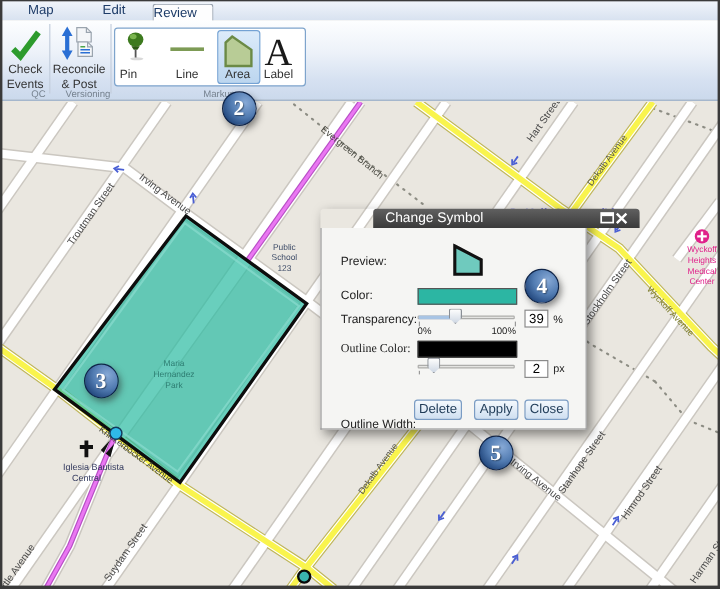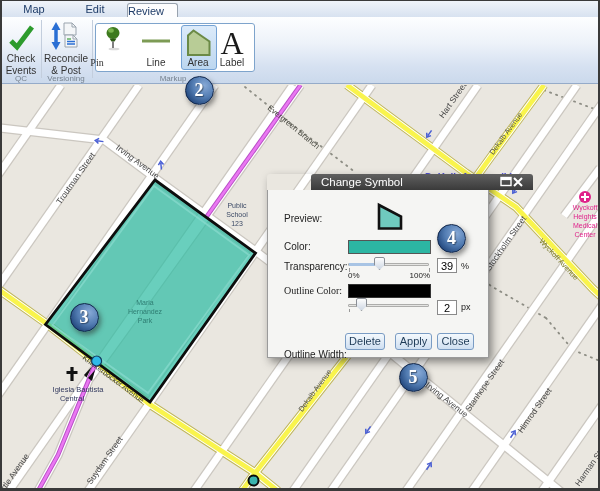--- a/index.html
+++ b/index.html
@@ -7,21 +7,21 @@
 body { font-family:"Liberation Sans", sans-serif; position:relative; background:#eae7e0; }
 #tabbar { position:absolute; left:0; top:0; width:600px; height:17px;
   background:linear-gradient(#f0f4fa,#d8e2f0); border-top:1px solid #5c6670; }
 .tab { position:absolute; top:3px; height:14px; font-size:11px; color:#1e3c68; text-align:center; }
 #tab-active { position:absolute; left:127px; top:3px; width:51px; height:15px;
   background:#fdfdfe; border:1px solid #98a2ae; border-bottom:none; border-radius:3px 3px 0 0;
   font-size:11px; color:#1e3c68; text-align:left; line-height:15px; }
 #ribbon { position:absolute; left:0; top:17px; width:600px; height:67px;
   background:linear-gradient(#fdfeff 0%, #edf2f9 40%, #d6e1f1 75%, #cbd9ec 100%); border-bottom:1px solid #95abc9; }
 .rtxt { position:absolute; font-size:10px; color:#333; text-align:center; line-height:12px; }
-.glabel { position:absolute; font-size:8px; color:#76828f; text-align:center; top:57px; }
+.glabel { position:absolute; font-size:8px; color:#76828f; text-align:right; top:57px; }
 .gsep { position:absolute; top:3px; width:1px; height:58px; background:#c3cedd; }
 #markup-panel { position:absolute; left:95px; top:6px; width:160px; height:49px;
   background:#fff; border:1px solid #7ea4cc; border-radius:3px; }
 #area-sel { position:absolute; left:85px; top:1px; width:36px; height:45px;
   background:linear-gradient(#dcebfa,#bcd6ef); border:1px solid #74a2d4; border-radius:3px; }
 .badge { position:absolute; z-index:30; width:29px; height:29px; border-radius:50%;
   background:radial-gradient(circle at 68% 32%, #87a9d6 0%, #527cb2 45%, #1b3f75 85%, #132e58 100%);
   border:1px solid #0f2448; box-shadow:2px 3px 5px rgba(40,40,40,0.5);
   color:#fff; font-family:"Liberation Serif", serif; font-weight:bold; font-size:18px;
   text-align:center; line-height:27px; text-shadow:1px 1px 1px rgba(0,0,0,0.4); }
@@ -79,21 +79,21 @@
     </g>
     <rect x="142" y="22.5" width="28" height="3" fill="#7d9b55"></rect>
     <path d="M188 38 L188 18.5 L193.5 13.5 L209.5 24.5 L209.5 38 Z" fill="#b8cc96" stroke="#6b8a46" stroke-width="2"></path>
     <text x="232" y="37" font-family="Liberation Serif, serif" font-size="32" fill="#1a1a1a" text-anchor="middle">A</text>
   </svg>
   <div class="rtxt" style="left:0px;top:36px;width:42px;">Check<br>Events</div>
   <div class="rtxt" style="left:43px;top:36px;width:46px;">Reconcile<br>&amp; Post</div>
   <div class="gsep" style="left:41px;"></div>
   <div class="gsep" style="left:92px;"></div>
 
-  <div class="rtxt" style="left:83px;top:40px;width:28px;font-family:Liberation Serif, serif;">Pin</div>
+  <div class="rtxt" style="left:93px;top:40px;width:28px;">Pin</div>
   <div class="rtxt" style="left:141px;top:40px;width:30px;">Line</div>
   <div class="rtxt" style="left:183px;top:40px;width:30px;">Area</div>
   <div class="rtxt" style="left:217px;top:40px;width:30px;">Label</div>
   <div class="glabel" style="left:4px;width:34px;">QC</div>
   <div class="glabel" style="left:40px;width:52px;">Versioning</div>
   <div class="glabel" style="left:150px;width:46px;">Markup</div>
 </div>
 <div style="position:absolute;left:0;top:85px;"><svg id="mapsvg" width="600" height="406" viewBox="0 0 600 406">
 <rect x="0" y="0" width="600" height="406" fill="#eae7e0"></rect>
 <polyline points="245.0,2.0 290.0,38.0 330.0,68.0 355.0,87.0" fill="none" stroke="#8d8d84" stroke-width="1.8" stroke-dasharray="1.2 5.2" stroke-linecap="round"></polyline>

